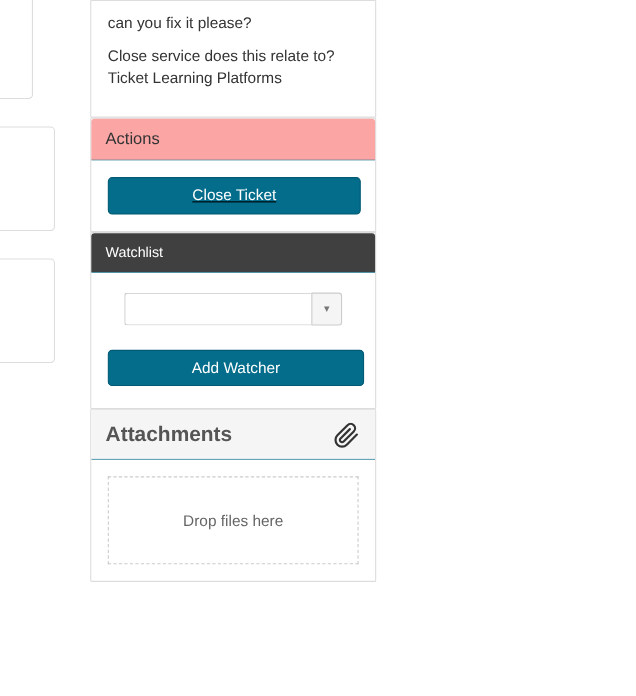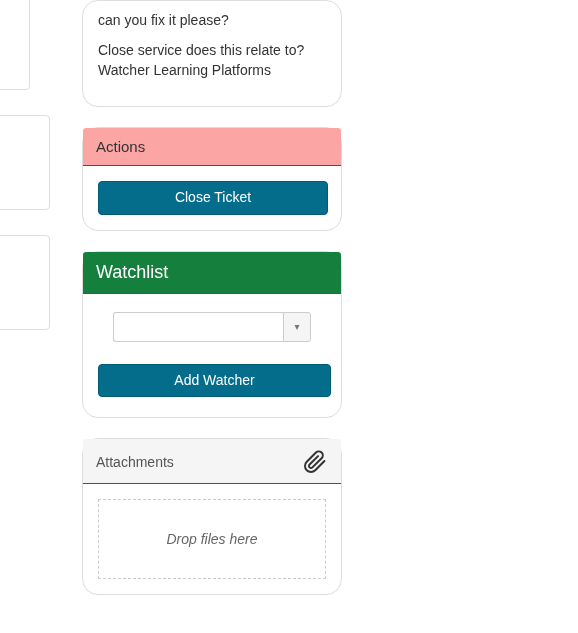--- a/index.html
+++ b/index.html
@@ -47,22 +47,21 @@
     }
     .main-col {
       position: absolute;
       left: 82px;
       top: 0;
       width: 260px;
     }
     .panel {
       background: #fff;
       border: 1px solid #ddd;
-      border-radius: 16px;
-      margin-bottom: 20px;
+      border-radius: 1px;
     }
     .description-panel {
       padding: 0 15px 15px 15px;
     }
     .description-body {
       color: #333;
       font-size: 14px;
       line-height: 1.42;
     }
     .description-body p {
@@ -74,28 +73,29 @@
       color: #333;
       background: #fca5a5;
       border-bottom: 1px solid #046d8b;
       border-top-left-radius: 3px;
       border-top-right-radius: 3px;
       font-size: 15px;
     }
     .panel-heading-primary {
       padding: 10px 13px;
       color: #fff;
-      background: #15803d;
+      background: #404040;
       border-bottom: 1px solid #046d8b;
       border-top-left-radius: 3px;
       border-top-right-radius: 3px;
-      font-size: 18px;
+      font-size: 13px;
     }
     .panel-body {
       padding: 15px;
+      text-decoration: underline;
     }
     .watchlist-body {
       padding: 18px 15px 20px 15px;
       text-align: center;
     }
     .btn {
       display: block;
       width: 230px;
       margin: 0 auto;
       padding: 6px 12px;
@@ -145,59 +145,58 @@
       padding: 10px 13px 8px 13px;
       border-bottom: 1px solid #046d8b;
       display: flex;
       align-items: center;
       justify-content: space-between;
       background: #f5f5f5;
       border-top-left-radius: 3px;
       border-top-right-radius: 3px;
     }
     .attachments-title {
-      font-size: 14px;
-      font-weight: 400;
+      font-size: 19px;
+      font-weight: 700;
       color: #555;
     }
     .paperclip {
       width: 26px;
       height: 26px;
       display: flex;
       align-items: center;
       justify-content: center;
     }
     .dropzone {
       margin: 15px;
       border: 1px dashed #ccc;
       height: 80px;
       display: flex;
       align-items: center;
       justify-content: center;
-      font-style: italic;
       color: #666;
       font-size: 14px;
       cursor: pointer;
     }
   </style>
 </head>
 <body>
 
 <div class="left-ghost-1"></div>
 <div class="left-ghost-2"></div>
 <div class="left-ghost-3"></div>
 
 <div class="main-col">
 
   <div class="panel description-panel">
     <div class="description-body">
       <p>can you fix it please?</p>
       <p>
         <span>Close service does this relate to?</span><br>
-        <span>Watcher Learning Platforms</span>
+        <span>Ticket Learning Platforms</span>
       </p>
     </div>
   </div>
 
   <div class="panel">
     <div class="panel-heading">Actions</div>
     <div class="panel-body">
       <button class="btn">Close Ticket</button>
     </div>
   </div>

